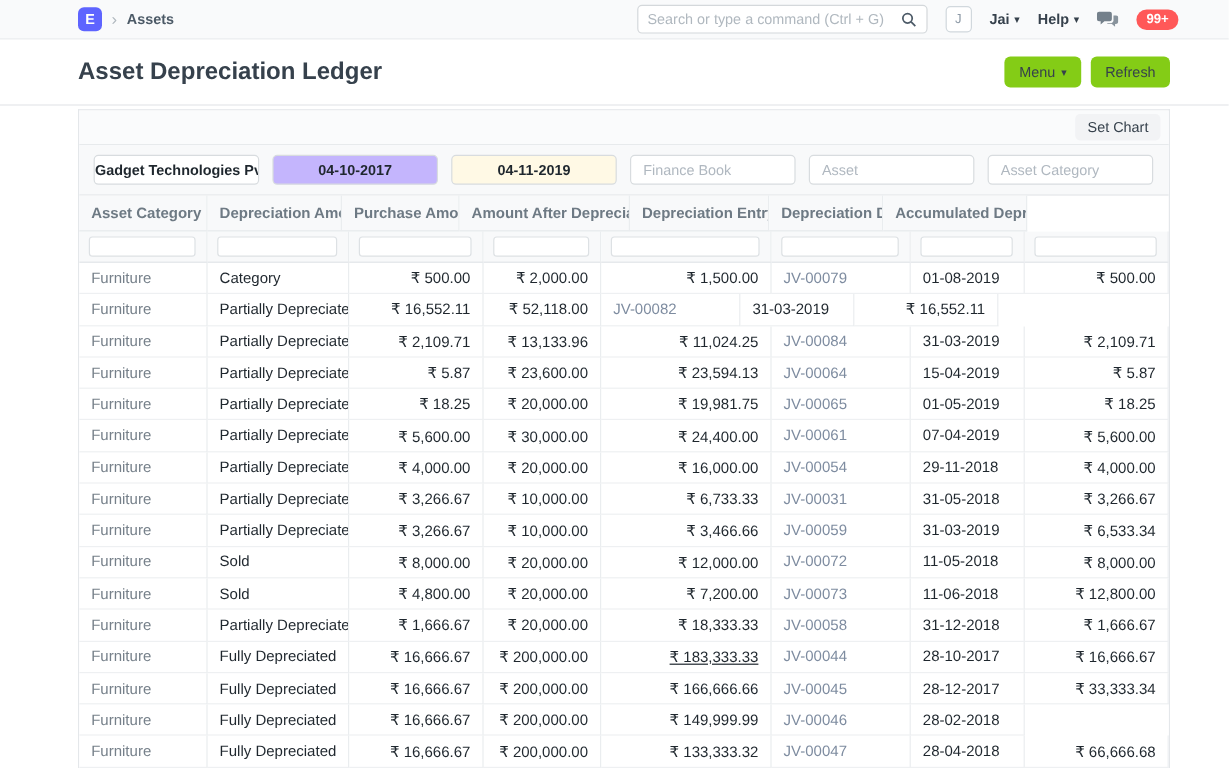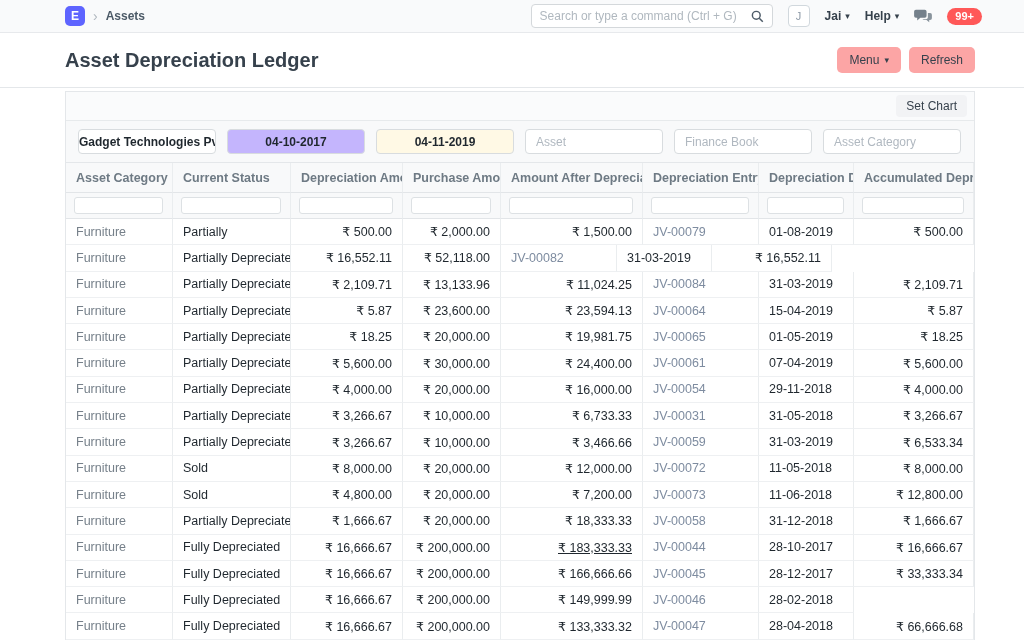--- a/index.html
+++ b/index.html
@@ -30,21 +30,21 @@
   .caret { font-size:9px; color:#36414c; }
   .badge { background:#ff5858; color:#fff; font-size:11px; font-weight:700;
     padding:3px 8px; border-radius:10px; cursor:pointer; line-height:1; }
 
   
   .page-head { height:55px; background:#fff; border-bottom:1px solid #e4e7ea;
     display:flex; align-items:center; justify-content:space-between;
     padding:0 49px 0 65px; }
   .page-title { font-size:20px; font-weight:700; color:#36414c; }
   .head-actions { display:flex; gap:8px; }
-  .btn { background:#fca5a5; border:none; border-radius:5px; padding:6px 12px;
+  .btn { background:#84cc16; border:none; border-radius:5px; padding:6px 12px;
     font-size:12px; color:#36414c; font-family:inherit; cursor:pointer;
     display:flex; align-items:center; gap:5px; }
 
   
   .report { width:910px; margin:3px 0 0 65px; height:549px;
     border:1px solid #e4e7ea; border-bottom:none; overflow:hidden; background:#fff; }
   .report-toolbar { height:29px; background:#fafbfc; border-bottom:1px solid #e7eaec;
     display:flex; align-items:center; justify-content:flex-end; padding-right:7px; }
   .btn-sm { background:#f2f3f5; border:none; border-radius:4px; padding:4px 10px;
     font-size:12px; color:#36414c; font-family:inherit; cursor:pointer; }
@@ -124,29 +124,28 @@
 
 <div class="report">
   <div class="report-toolbar">
     <button class="btn-sm">Set Chart</button>
   </div>
 
   <div class="filter-row">
       <input type="text" placeholder="" value="Gadget Technologies Pvt" style="background: rgb(255, 255, 255);">
       <input type="text" placeholder="" value="04-10-2017" style="background: #c4b5fd;">
       <input type="text" placeholder="" value="04-11-2019" style="background: rgb(255, 249, 229);">
+      <input type="text" placeholder="Finance Book" class="empty" style="background: rgb(255, 255, 255);">
       <input type="text" placeholder="Asset" class="empty" style="background: rgb(255, 255, 255);">
-      <input type="text" placeholder="Finance Book" class="empty" style="background: rgb(255, 255, 255);">
       <input type="text" placeholder="Asset Category" class="empty" style="background: rgb(255, 255, 255);">
     </div>
 
   <div class="dt">
     <div class="dt-row dt-header">
         <div class="dt-cell" style="width: 107px;">Asset Category</div>
-        <div class="dt-cell" style="width: 118px;">Current Status</div>
         <div class="dt-cell" style="width: 112px;">Depreciation Amo...</div>
         <div class="dt-cell" style="width: 98px;">Purchase Amo...</div>
         <div class="dt-cell" style="width: 142px;">Amount After Depreciati...</div>
         <div class="dt-cell" style="width: 116px;">Depreciation Entry</div>
         <div class="dt-cell" style="width: 95px;">Depreciation D...</div>
         <div class="dt-cell" style="width: 120px;">Accumulated Depre...</div>
       </div>
     <div class="dt-row dt-filterrow">
         <div class="dt-cell" style="width: 107px;">
           <input type="text" style="">
@@ -169,21 +168,21 @@
         <div class="dt-cell" style="width: 95px;">
           <input type="text" style="">
         </div>
         <div class="dt-cell" style="width: 120px;">
           <input type="text" style="">
         </div>
       </div>
     <div class="dt-body">
         <div class="dt-row">
           <div class="dt-cell link-gray" style="width: 107px;">Furniture</div>
-          <div class="dt-cell" style="width: 118px;">Partially</div>
+          <div class="dt-cell" style="width: 118px;">Category</div>
           <div class="dt-cell al-r" style="width: 112px;">₹ 500.00</div>
           <div class="dt-cell al-r" style="width: 98px;">₹ 2,000.00</div>
           <div class="dt-cell al-r" style="width: 142px;">₹ 1,500.00</div>
           <div class="dt-cell link-blue" style="width: 116px;">JV-00079</div>
           <div class="dt-cell" style="width: 95px;">01-08-2019</div>
           <div class="dt-cell al-r" style="width: 120px;">₹ 500.00</div>
         </div>
         <div class="dt-row">
           <div class="dt-cell link-gray" style="width: 107px;">Furniture</div>
           <div class="dt-cell" style="width: 118px;">Partially Depreciated</div>

